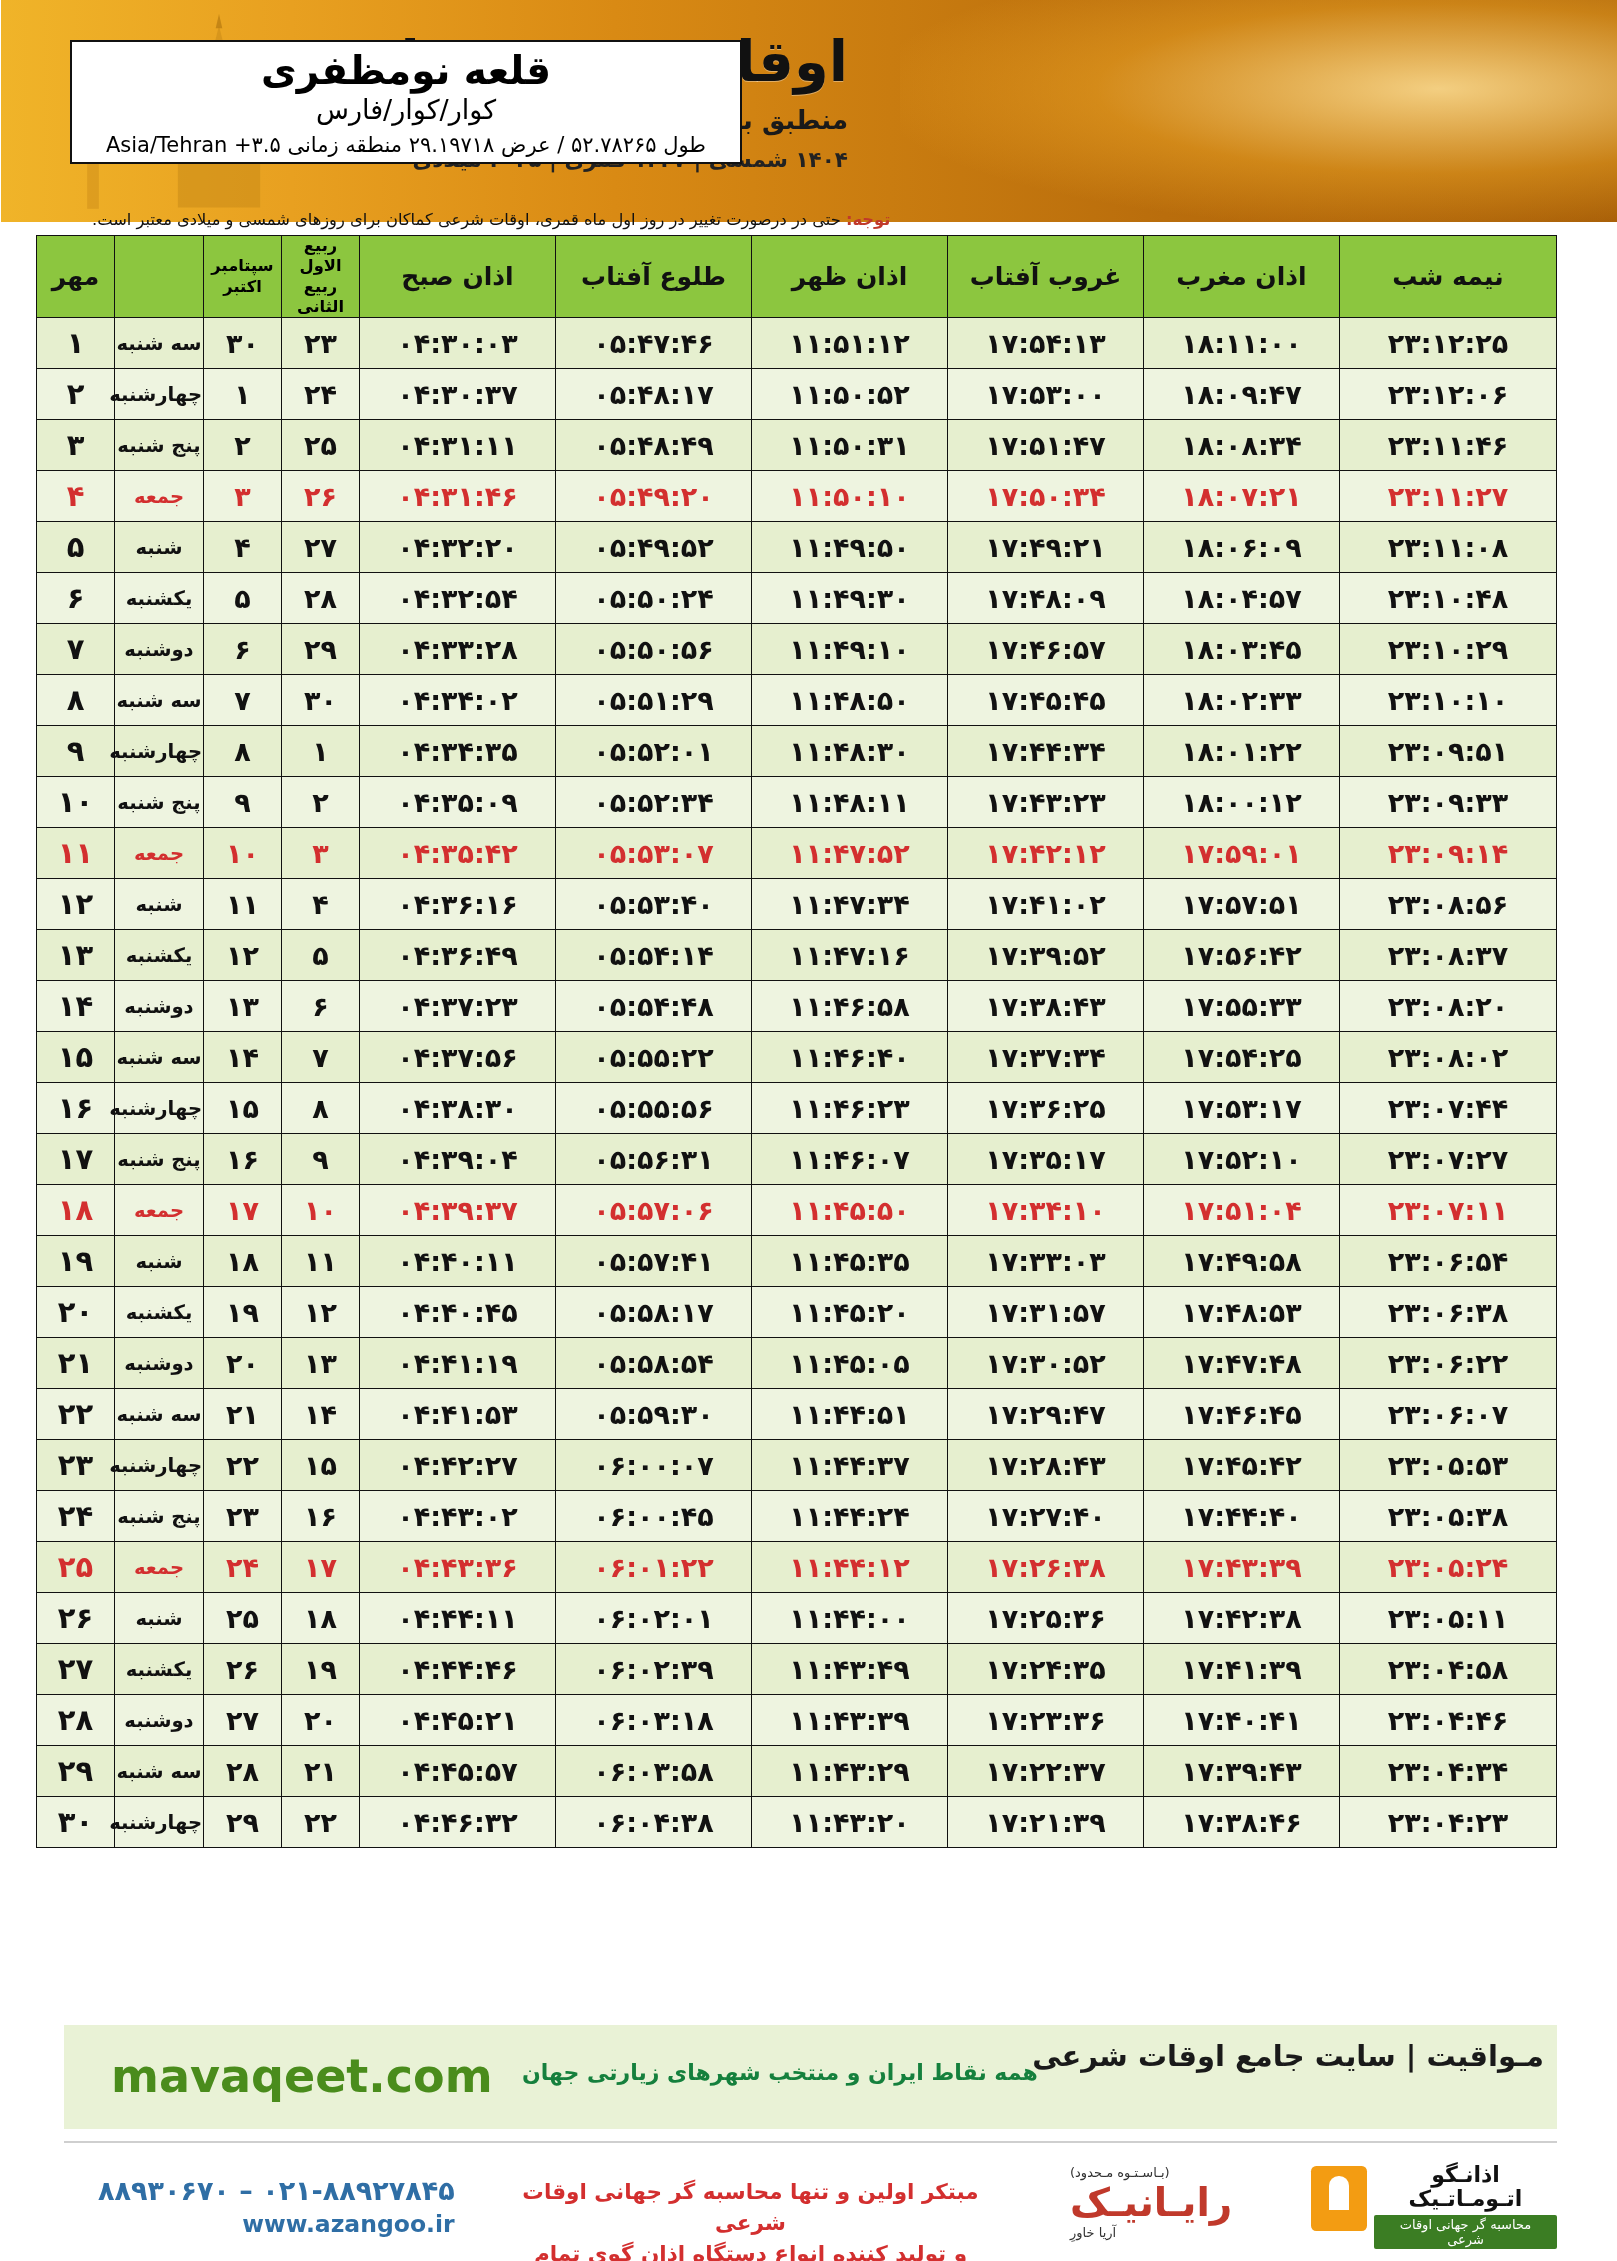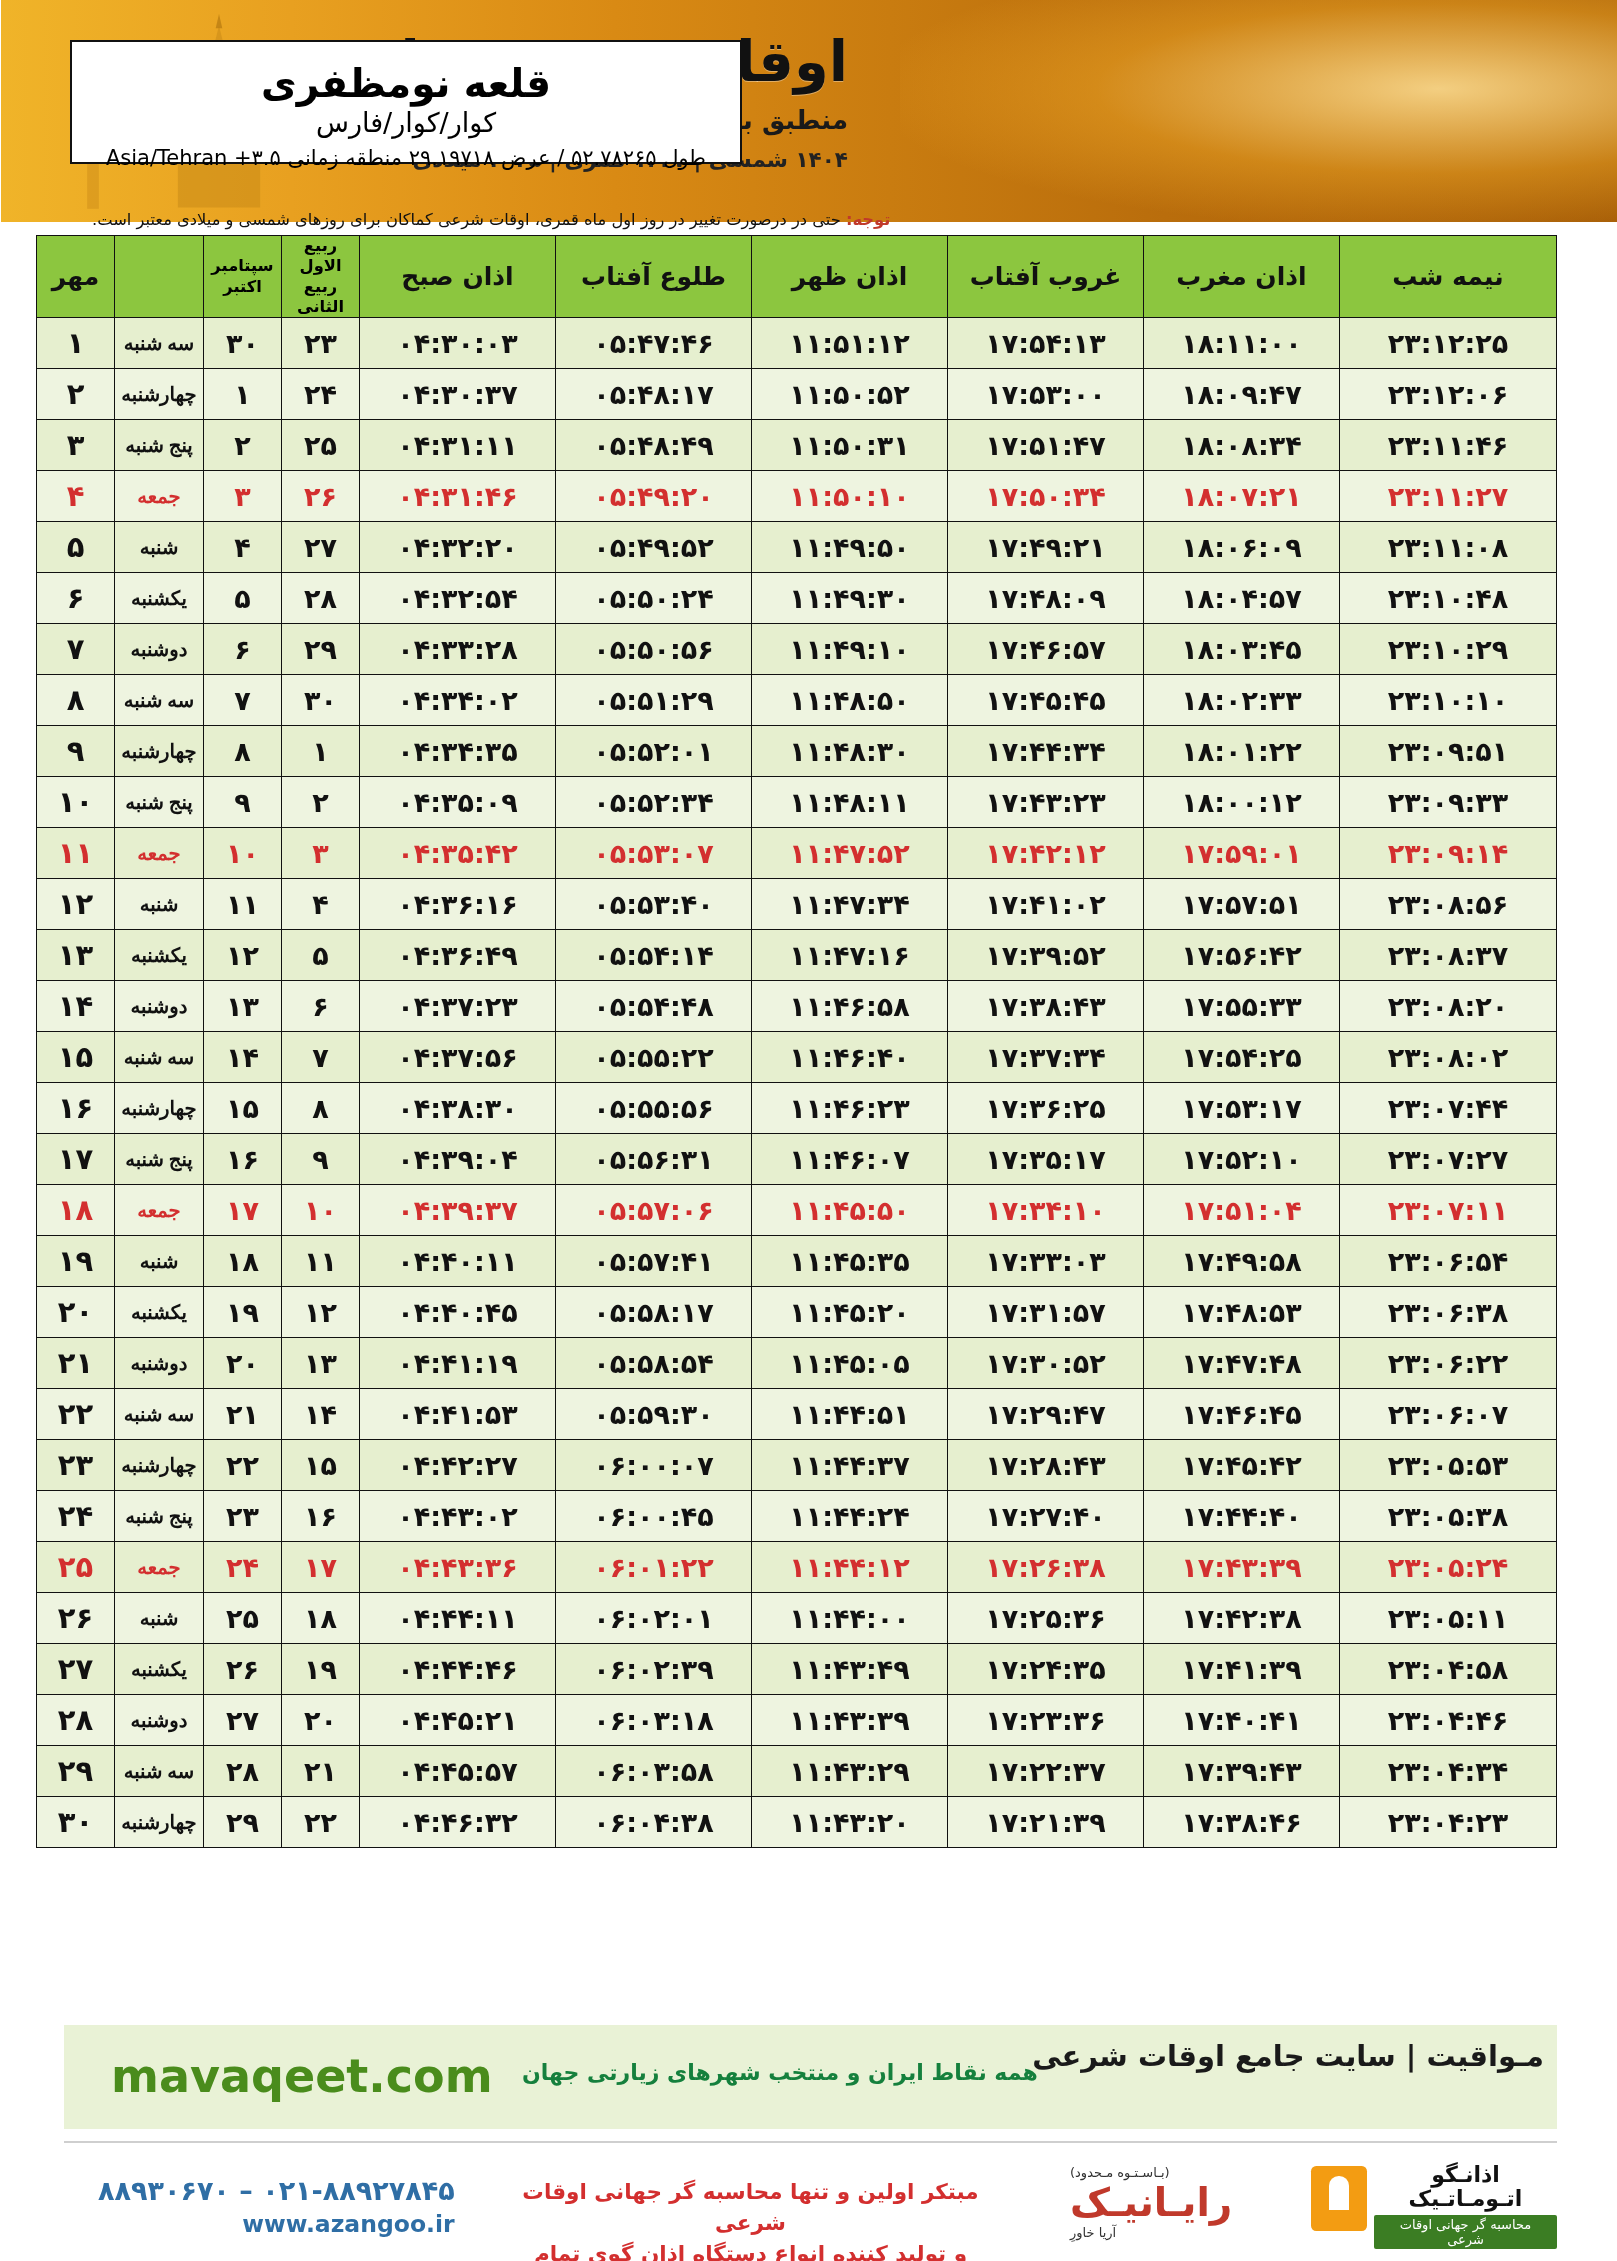--- a/index.html
+++ b/index.html
@@ -36,21 +36,21 @@
   .hdr-sub{
     font-size:26px;font-weight:bold;color:#1a1a1a;margin-top:17px;line-height:1;
   }
   .hdr-dates{
     font-size:21.5px;font-weight:bold;color:#222;margin-top:15.7px;line-height:1;
   }
   
   .city-box{
     position:absolute;left:70px;top:40px;width:672px;height:124px;
     background:#ffffff;border:2px solid #111;box-sizing:border-box;
-    text-align:center;padding-top:22px;
+    text-align:center;padding-top:9px;
   }
   .city-name{font-size:39px;font-weight:bold;color:#000;line-height:1.05;}
   .city-region{font-size:27px;color:#000;margin-top:3.9px;line-height:1.05;}
   .city-coords{font-size:21px;color:#000;margin-top:9px;line-height:1.2;}
   
   .note{
     position:absolute;right:91px;top:210px;width:1435px;text-align:left;
     font-size:16.3px;color:#111;
   }
   .note b{color:#c0392b;}
@@ -59,21 +59,21 @@
   table{border-collapse:collapse;width:1493px;table-layout:fixed;}
   th,td{border:1.3px solid #111;text-align:center;font-weight:bold;color:#111;}
   thead th{
     background:#8cc63f;height:60px;font-size:25px;padding:0;
   }
   thead th.split{font-size:16.3px;line-height:1.25;color:#000000;}
   thead th.split .s2{display:block;}
   tbody td{height:48px;font-size:27px;background:#e6efcf;}
   tbody tr.alt td{background:#eef4e0;}
   tbody td.daycol{font-size:29px;background:#e6efcf;}
-  tbody td.wd{font-size:19.6px;font-family:Liberation Serif, serif;}
+  tbody td.wd{font-size:19.6px;}
   tbody tr.fri td{color:#d32f2f;}
   tbody tr.fri td.daycol{color:#d32f2f;}
   col.c-nime{width:217px}
   col.c-magh{width:196px}
   col.c-ghrb{width:196px}
   col.c-zohr{width:196px}
   col.c-tolu{width:196px}
   col.c-sobh{width:196px}
   col.c-qam{width:78px}
   col.c-mil{width:78px}

